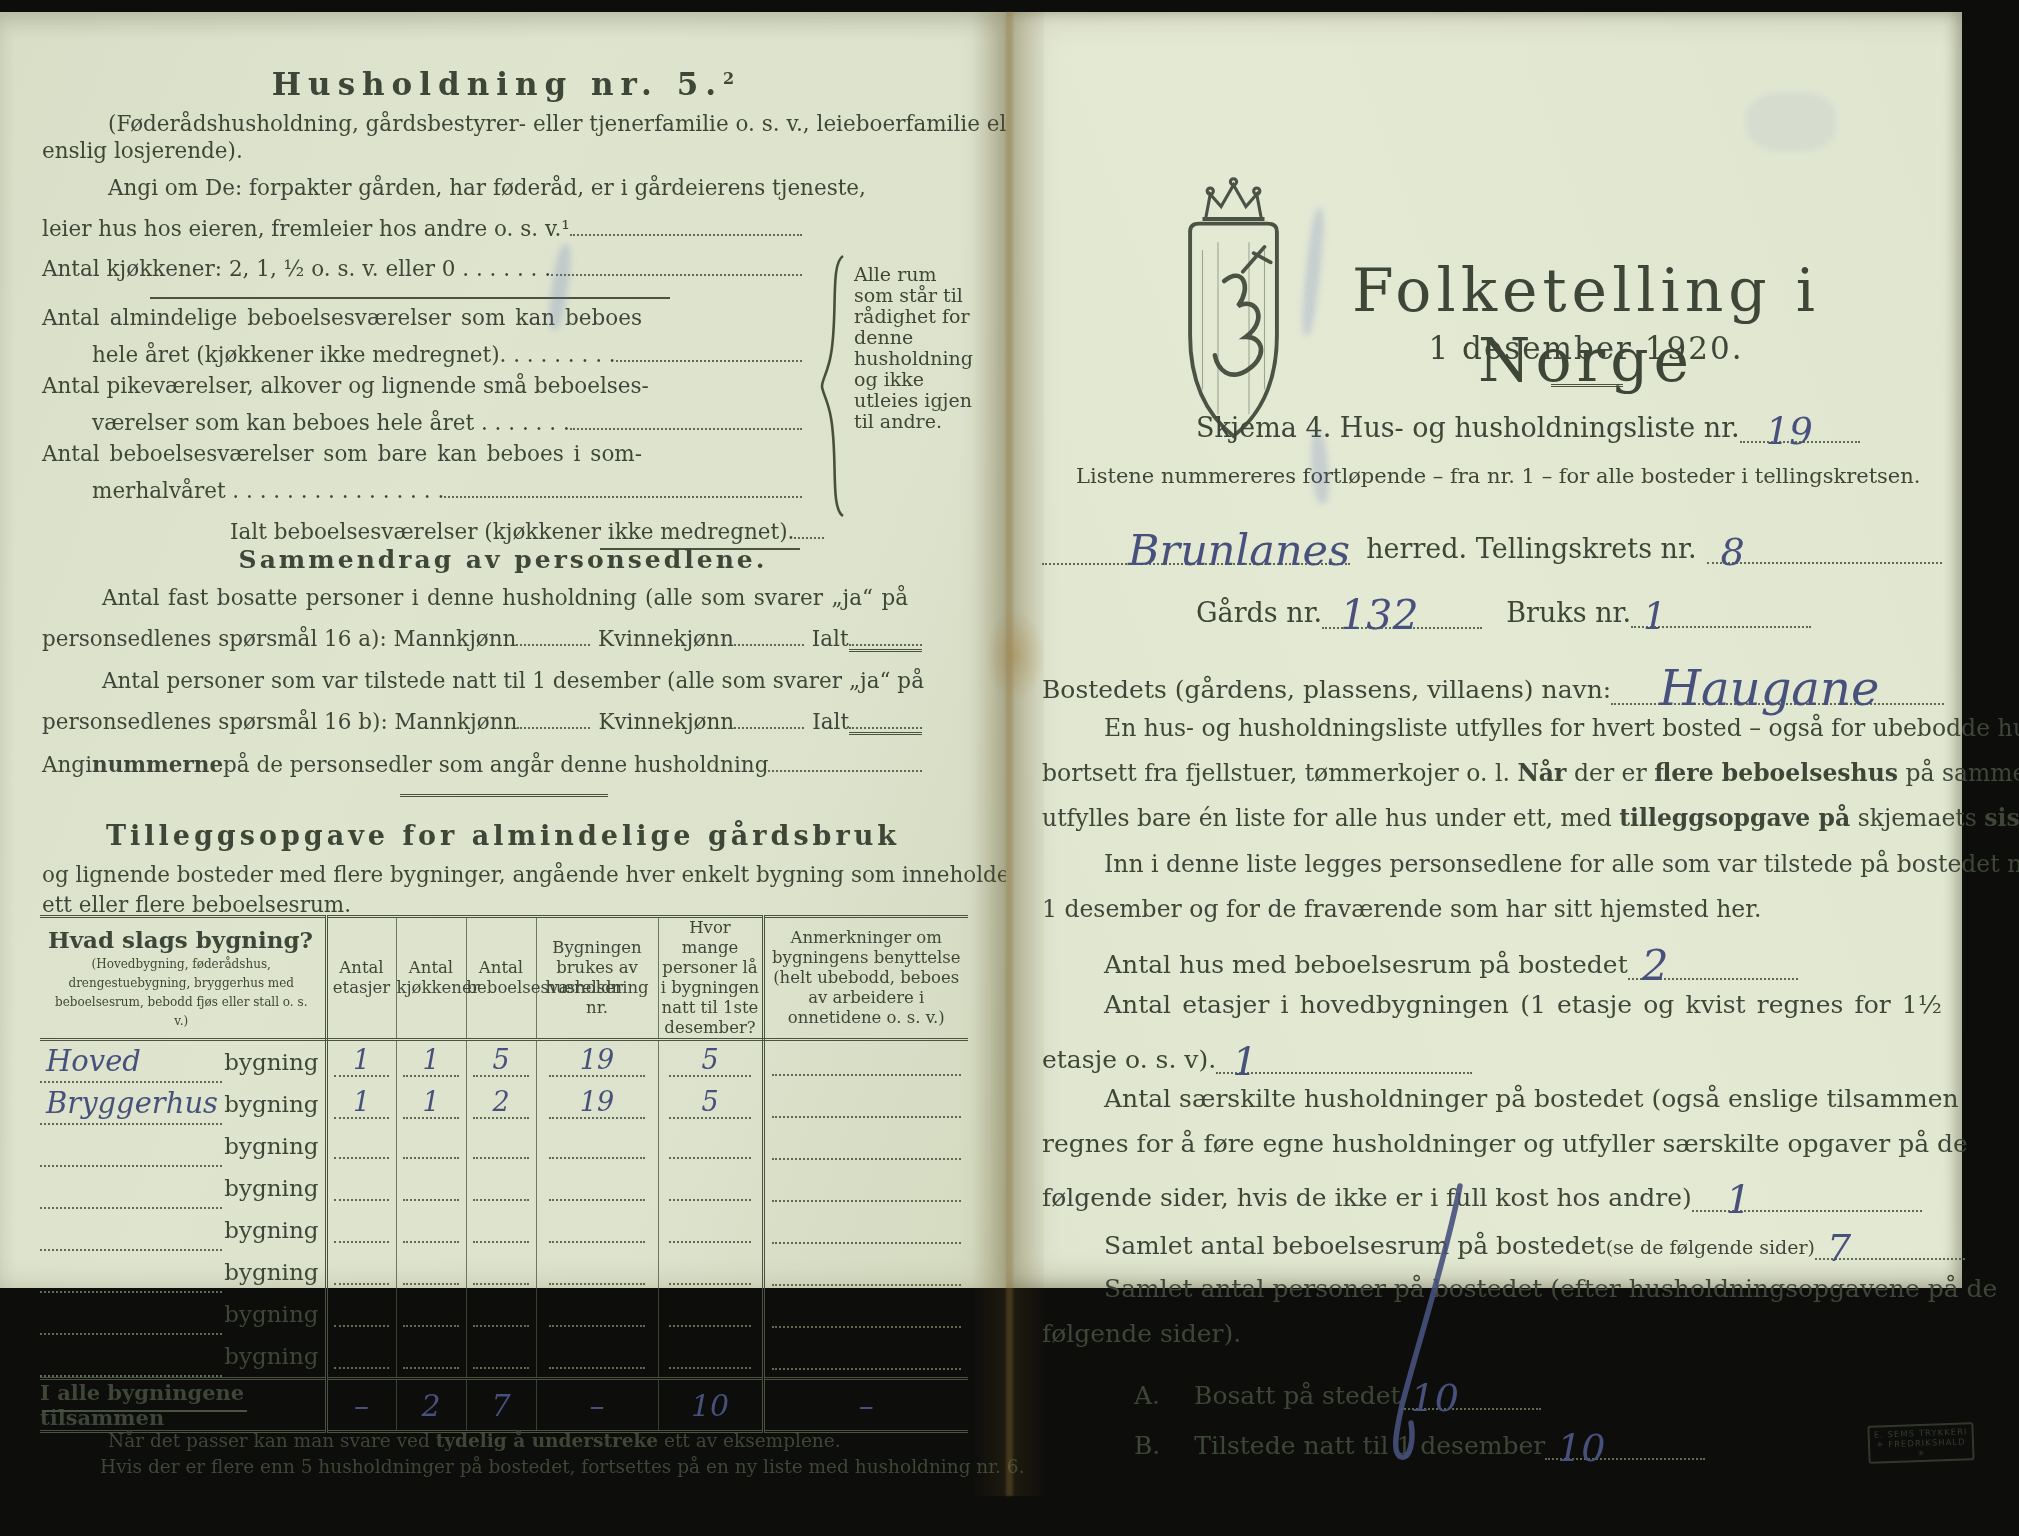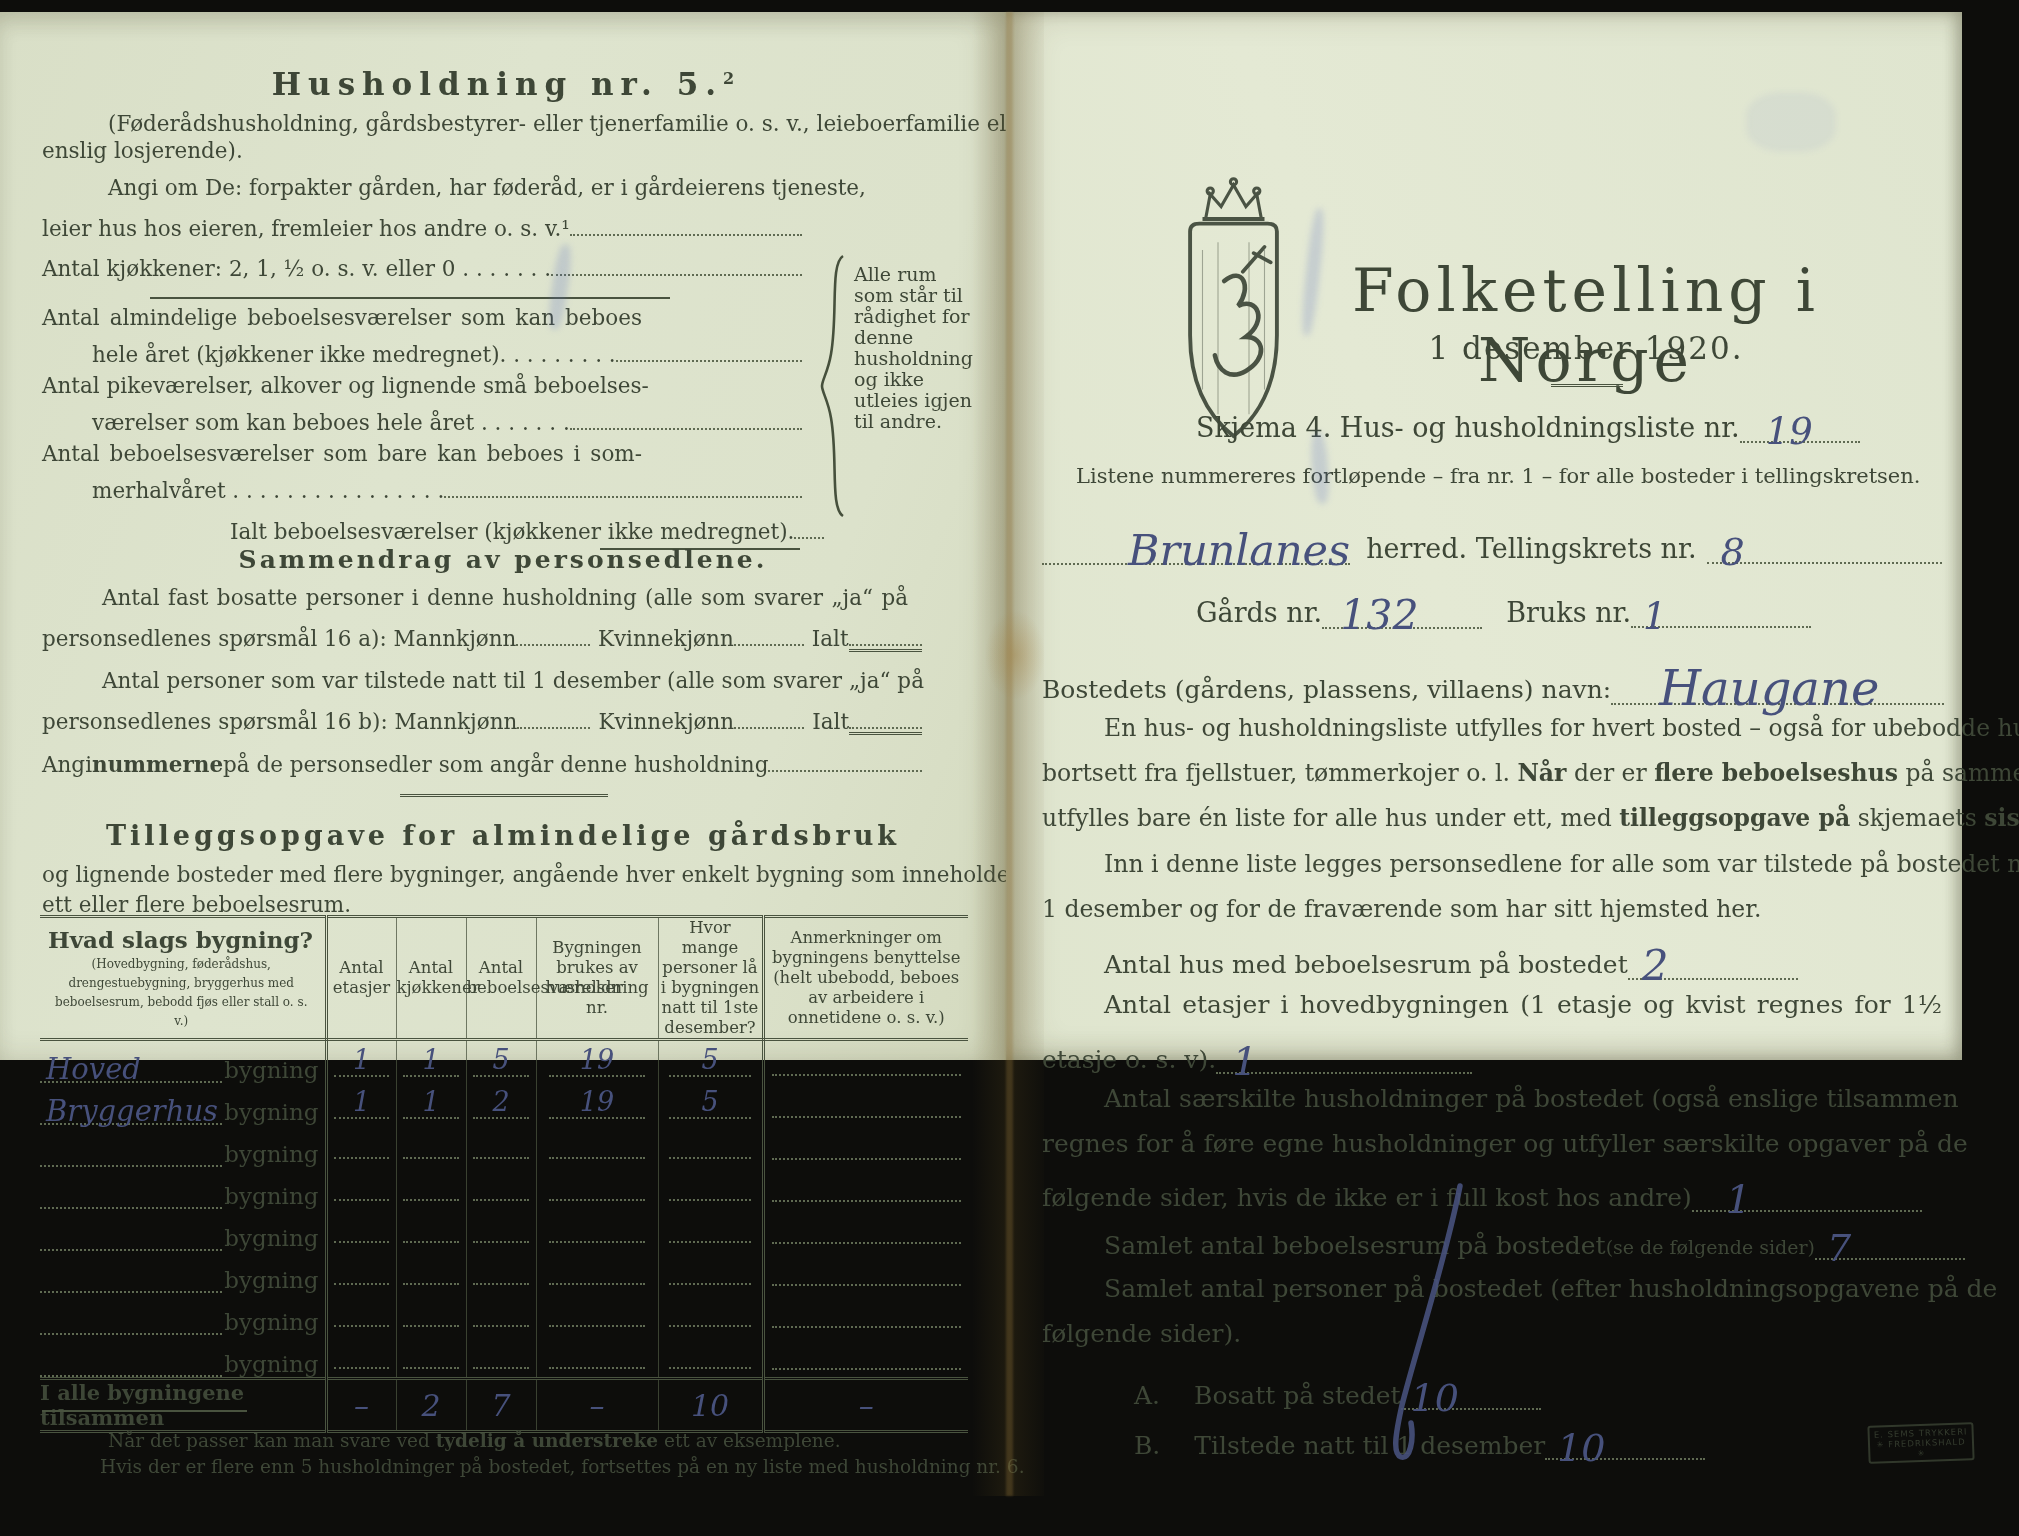--- a/index.html
+++ b/index.html
@@ -1,19 +1,19 @@
 <!DOCTYPE html>
 <html><head>
 <meta charset="utf-8">
 <style>
   html,body{margin:0;padding:0;background:#0d0d0b;}
   .stage{position:relative;width:2019px;height:1536px;background:#0d0d0b;overflow:hidden;
          font-family:"DejaVu Serif",serif;color:#3e4737;}
   .abs{position:absolute;}
-  .page{position:absolute;top:12px;height:1048px;}
+  .page{position:absolute;top:12px;height:1276px;}
   .page-left{left:0;width:1006px;background:linear-gradient(110deg,#d9dfc7,#dee4ce 40%,#dce2cb 75%,#d4dabf);
              box-shadow:inset -18px 0 30px rgba(70,60,25,.18), inset 0 10px 18px rgba(60,60,30,.12);}
   .page-right{left:1006px;width:956px;background:linear-gradient(250deg,#dfe5cf,#e4e9d4 55%,#dfe5ce);
              box-shadow:inset 20px 0 35px rgba(75,62,25,.20), inset -6px 0 14px rgba(40,40,20,.25), inset 0 -12px 20px rgba(60,60,30,.10);}
   .gutter{left:972px;top:12px;width:72px;height:1484px;
           background:linear-gradient(to right,rgba(80,66,25,0),rgba(96,78,30,.22) 52%,rgba(80,66,25,.04));}
   .stain-line{left:1006px;top:12px;width:7px;height:1484px;background:rgba(150,118,58,.30);filter:blur(1px);}
   .stain-blob{left:985px;top:610px;width:60px;height:90px;border-radius:50%;
               background:radial-gradient(closest-side,rgba(160,120,50,.35),rgba(160,120,50,0));}
   .smudge{background:rgba(90,110,190,.22);border-radius:40%;filter:blur(3px);}
@@ -43,21 +43,21 @@
   .bt th,.bt td{padding:0;vertical-align:middle;}
   .bt tr>*{border-right:1px solid rgba(73,83,63,.75);}
   .bt tr>*:nth-child(1),.bt tr>*:nth-child(6){border-right:3px double #49533f;}
   .bt tr>*:last-child{border-right:none;}
   .bt thead th{border-bottom:3px double #49533f;vertical-align:middle;}
   .bt tfoot td,.bt tfoot th{border-top:3px double #49533f;}
   .h1t{font-size:23px;font-weight:bold;text-align:left;padding:6px 4px 2px 8px;}
   .h1s{font-size:12px;font-weight:normal;text-align:center;padding:0 10px 6px 8px;line-height:19px;}
   .hmid{font-size:16.5px;font-weight:normal;line-height:20px;padding:4px 2px;text-align:center;}
   .bt tbody tr{height:39px;}
-  .name-wrap{display:flex;align-items:flex-end;height:34px;margin-top:8px;}
+  .name-wrap{display:flex;height:34px;margin-top:8px;}
   .hw-row{flex:1;border-bottom:2px dotted #5f6a52;font-size:29px;line-height:24px;padding:0 0 0 6px;white-space:nowrap;overflow:visible;}
   .row-word{font-size:23px;padding:0 6px 0 2px;}
   .c-val{text-align:center;}
   .val{display:inline-block;width:80%;border-bottom:2px dotted #5f6a52;text-align:center;
        font-size:27px;line-height:26px;height:28px;}
   .anm-lead{display:block;width:93%;margin:0 auto;border-bottom:2px dotted #5f6a52;height:26px;}
   .tl{font-size:21px;font-weight:bold;text-align:left;padding:10px 2px 10px 6px;}
   .tval{font-size:30px;text-align:center;}
 
   

